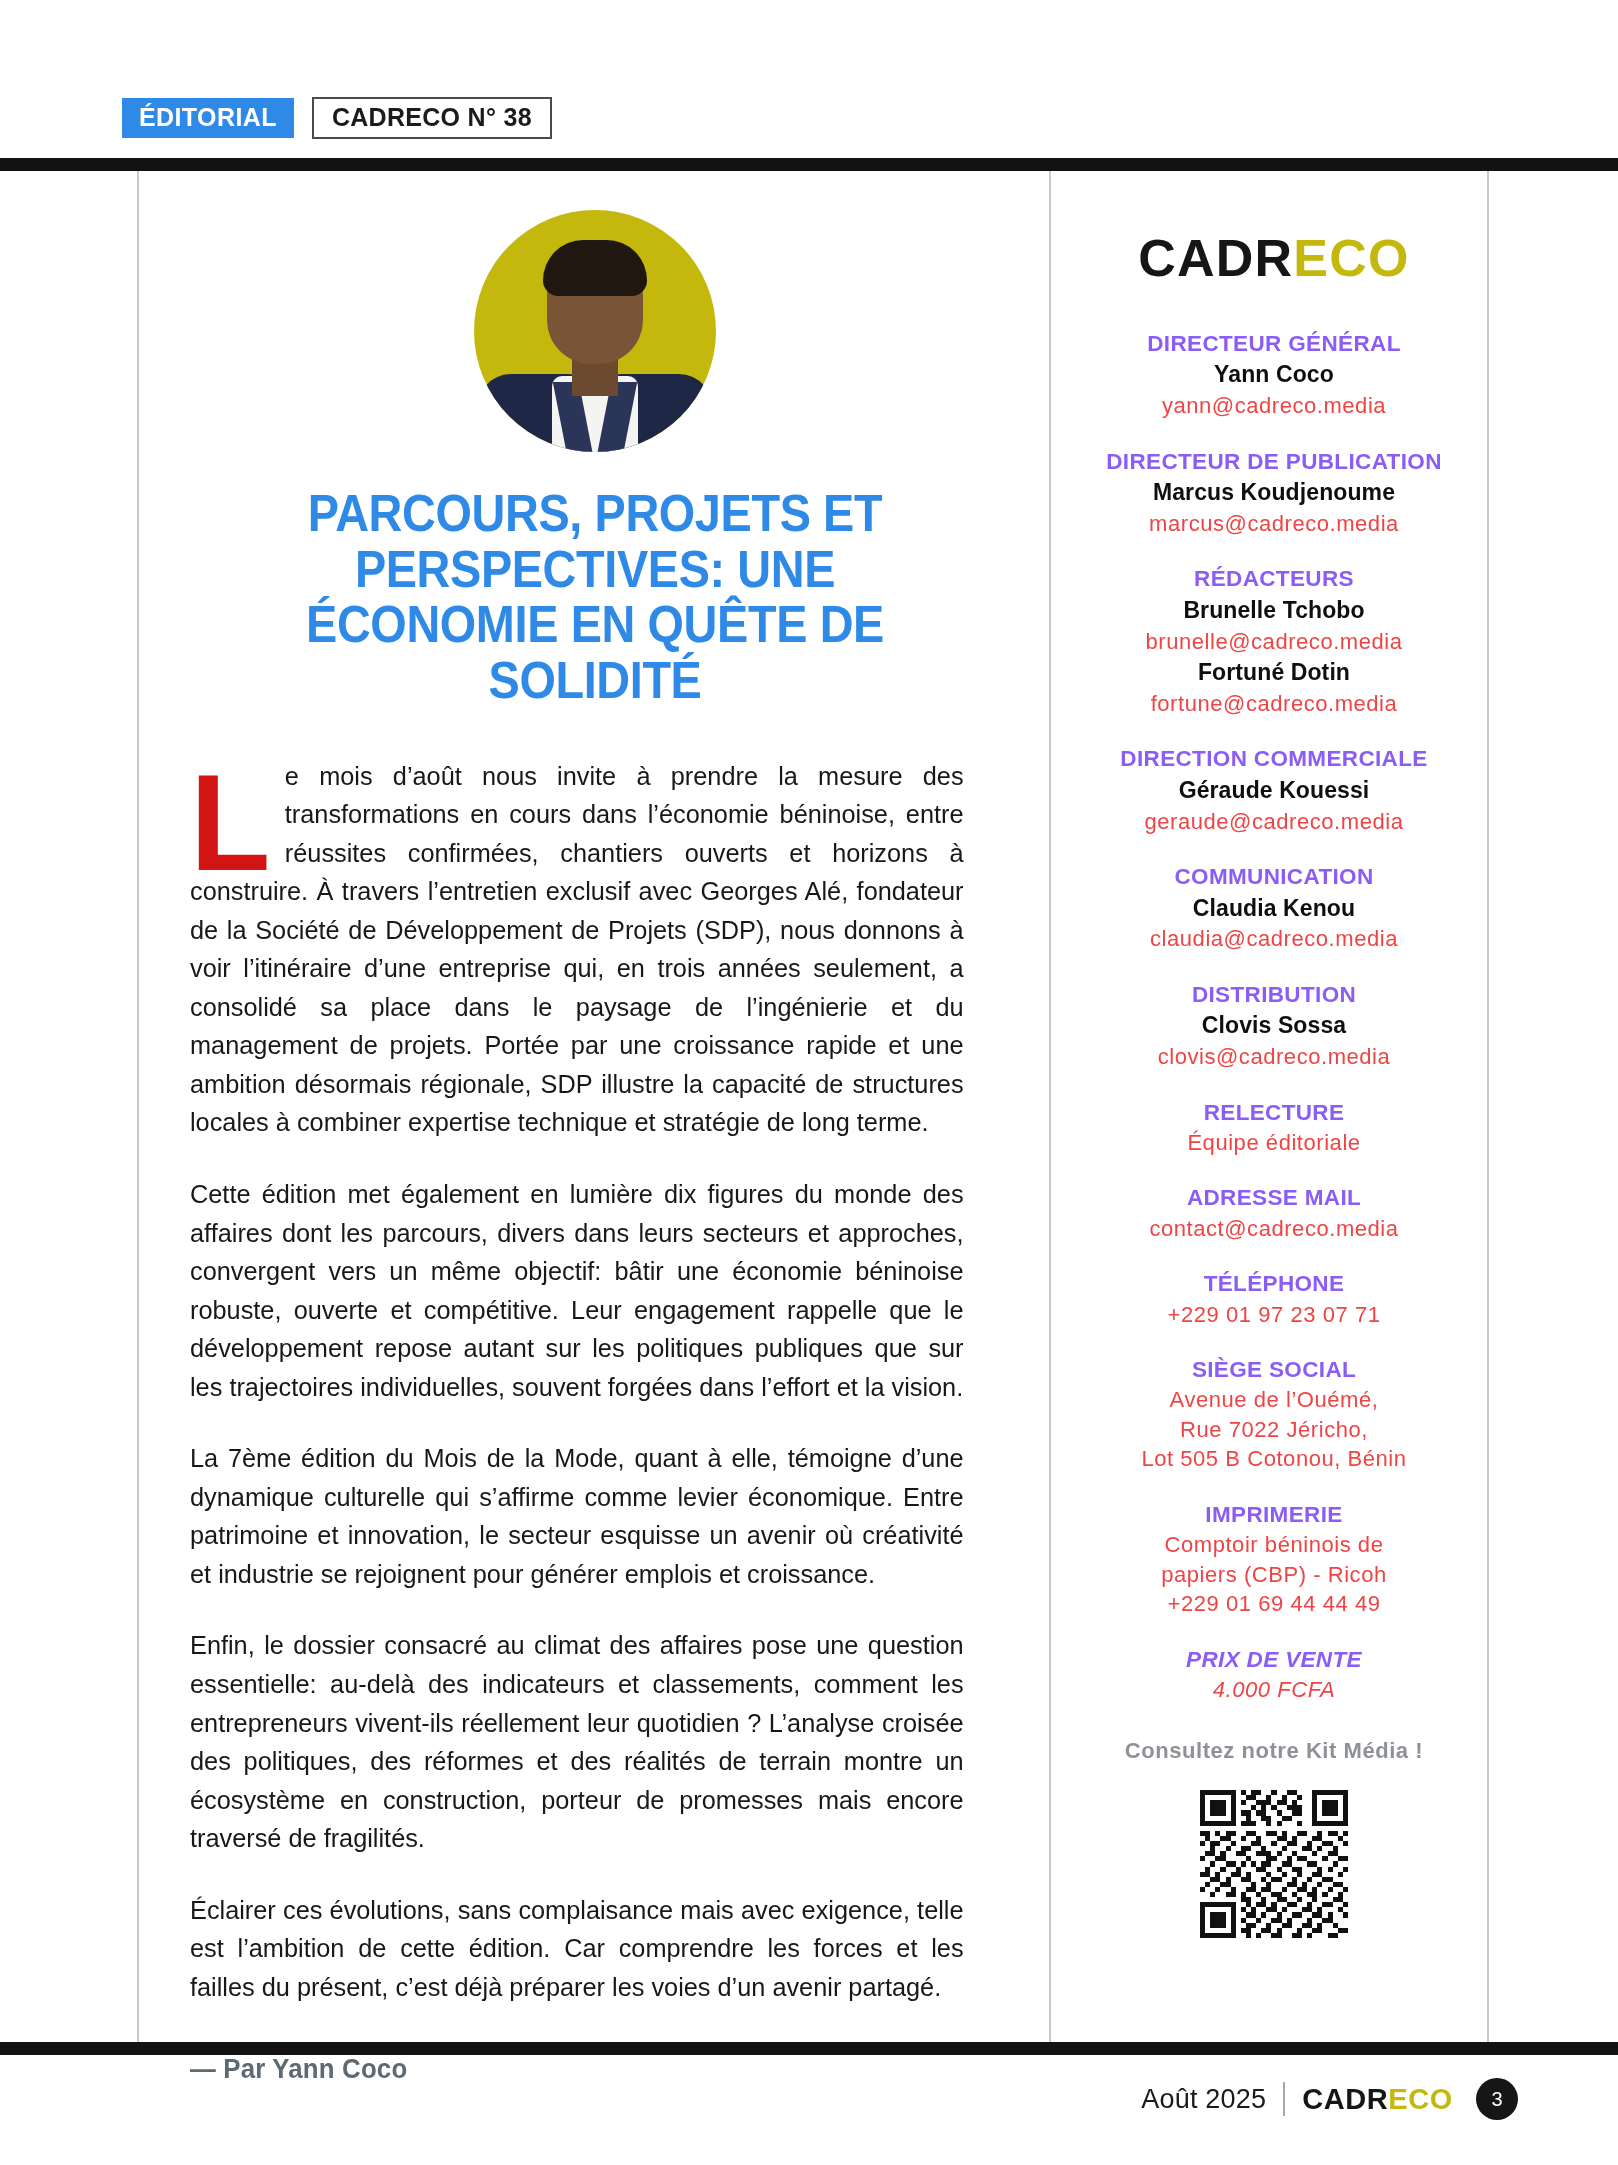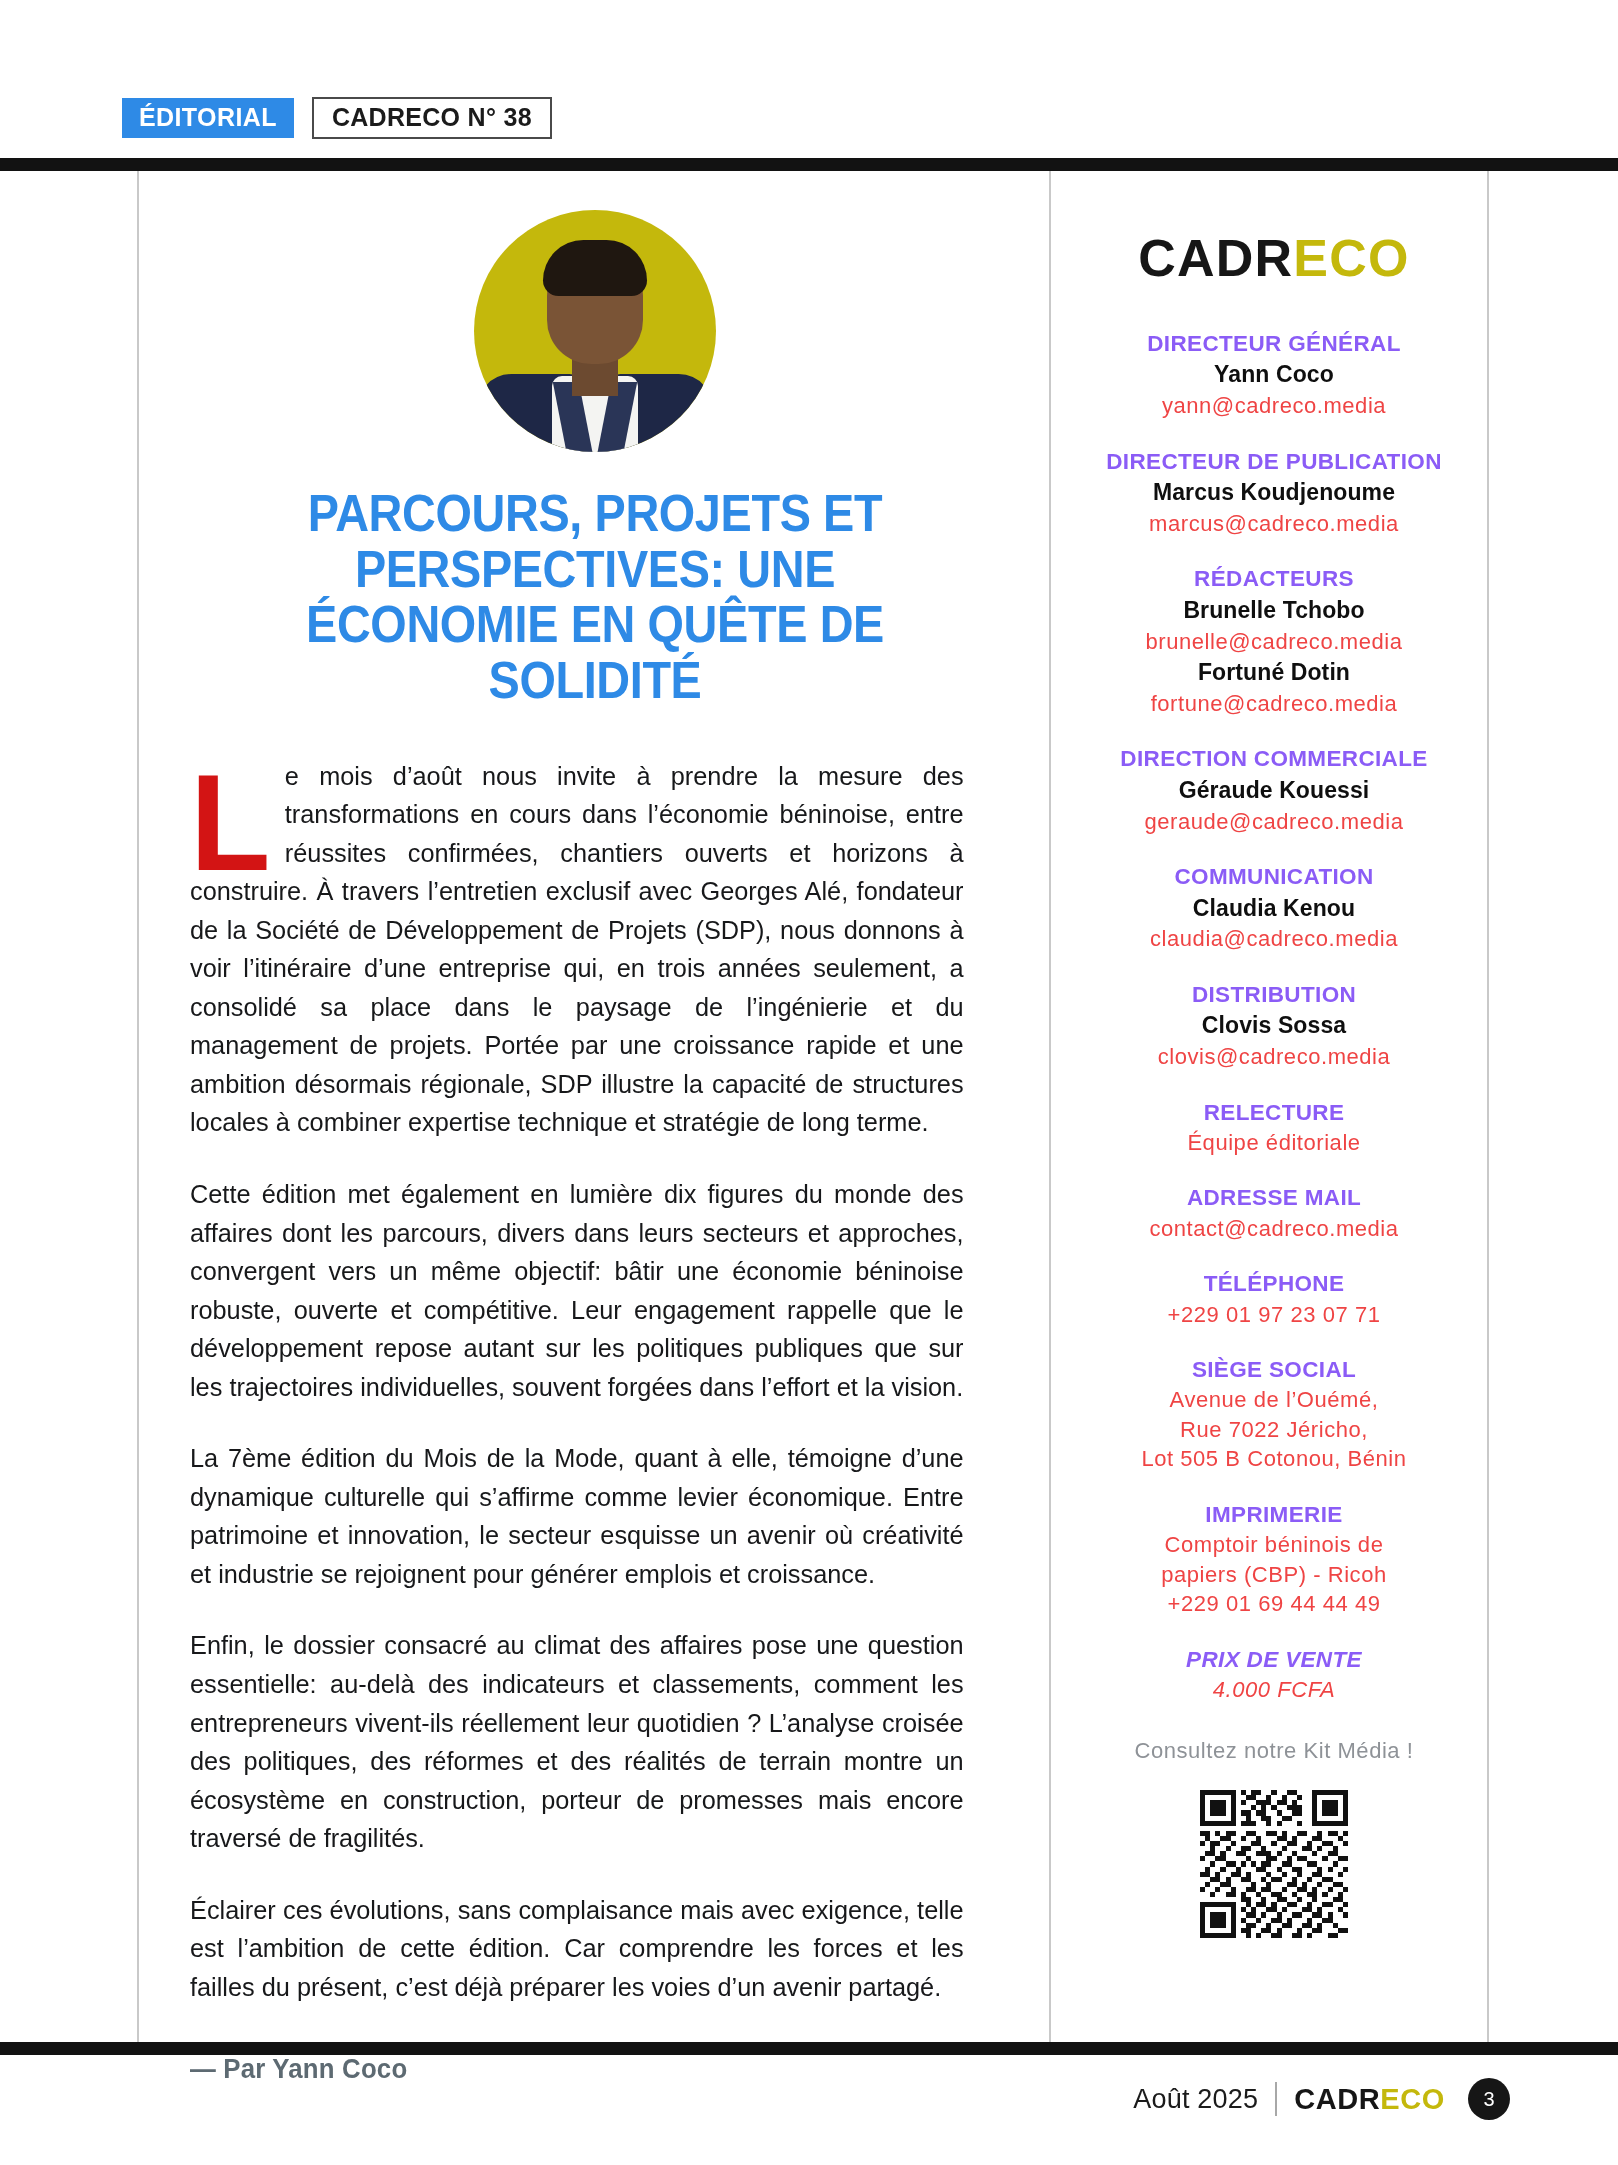--- a/index.html
+++ b/index.html
@@ -241,41 +241,41 @@
     font-size: 22px;
     font-weight: 300;
     letter-spacing: 0.55px;
     line-height: 1.34;
     margin-top: 1px;
   }
 
   .kit-line {
     color: #8e9297;
     font-size: 22px;
-    font-weight: 400;
+    font-weight: 700;
     letter-spacing: 0.55px;
     margin-top: 34px;
     margin-bottom: 26px;
   }
 
   .qr-wrap { display: flex; justify-content: center; }
   .qr { display: block; }
 
   
   .rule-bottom {
     position: absolute;
     left: 0;
     top: 2042px;
     width: 1618px;
     height: 13px;
     background: #121212;
   }
   .footer {
     position: absolute;
-    right: 108px;
+    right: 100px;
     top: 2078px;
     display: flex;
     align-items: center;
     gap: 17px;
   }
   .footer-date {
     color: #1b1b1b;
     font-size: 27px;
     letter-spacing: 0.2px;
   }

